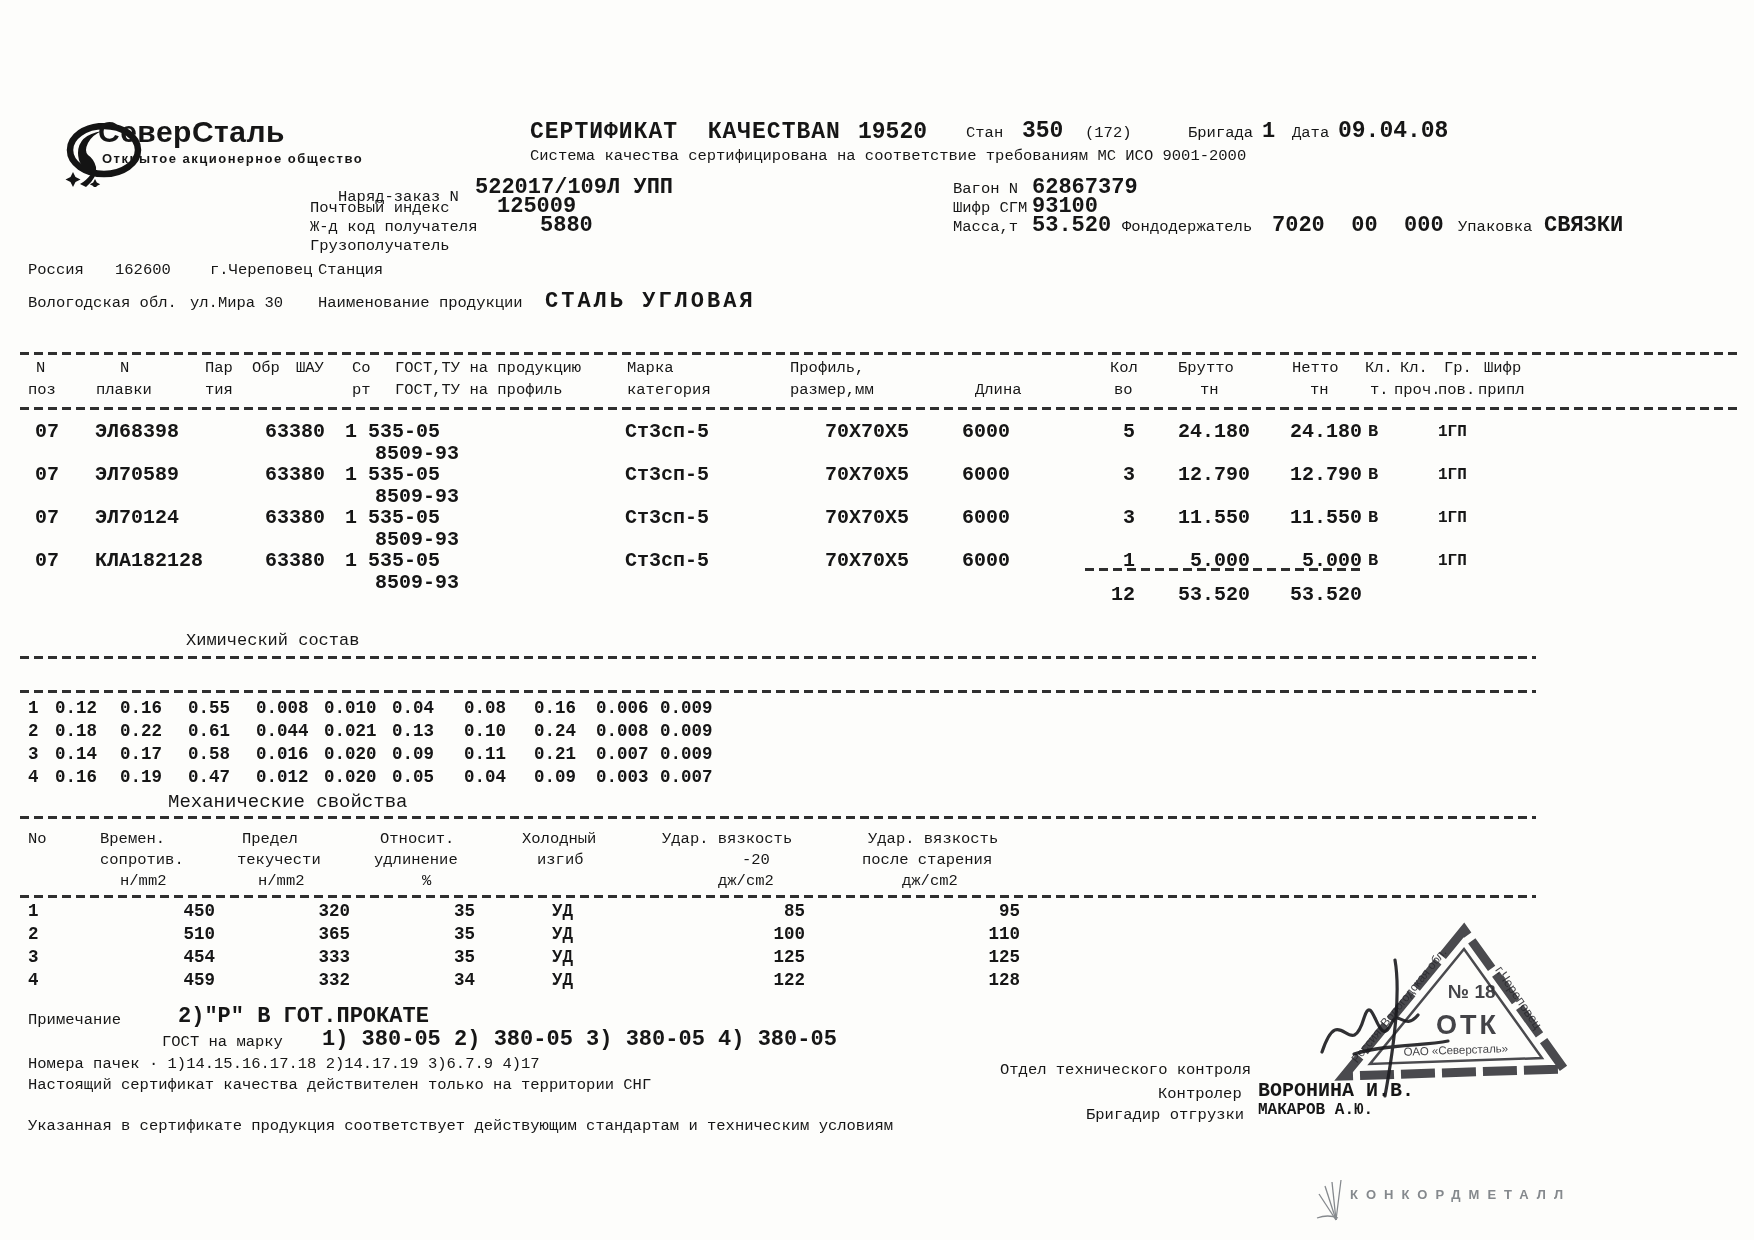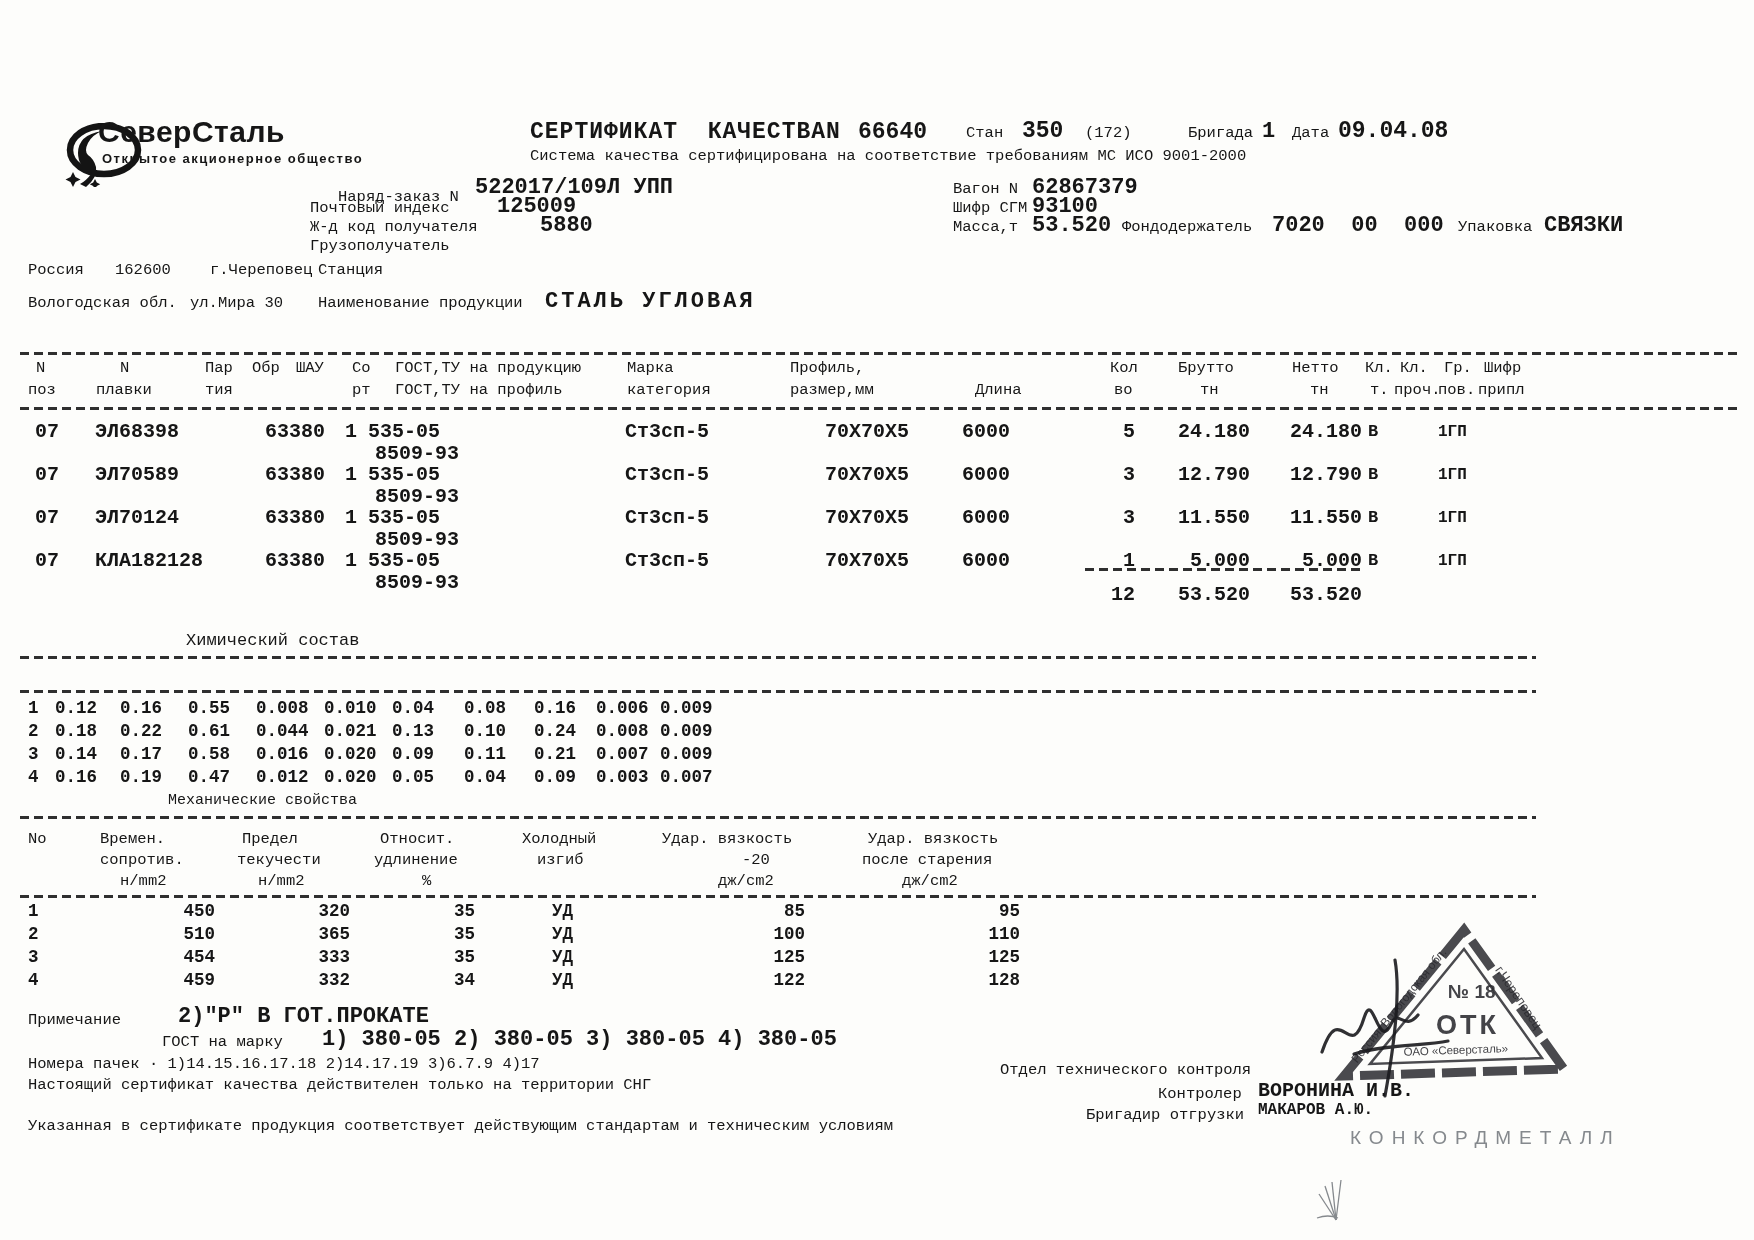--- a/index.html
+++ b/index.html
@@ -78,21 +78,21 @@
       <path d="M38 8 Q14 12 14 30 Q14 44 28 50 Q22 58 16 61 L22 64 Q34 54 32 44 Q30 36 24 32 Q20 28 24 20 Q28 12 38 8 Z" fill="#141414"></path>
       <path d="M9 49 L11.5 54 L16.5 56.5 L11.5 59 L9 64 L6.5 59 L1.5 56.5 L6.5 54 Z" fill="#141414"></path>
       <path d="M31 56 L32.8 59.4 L36.2 61.2 L32.8 63 L31 66.4 L29.2 63 L25.8 61.2 L29.2 59.4 Z" fill="#141414"></path>
     </svg>
   </div>
   <span class="abs brand-name" style="left:98px; top:116px;">СеверСталь</span>
   <span class="abs brand-sub" style="left:102px; top:152px;">Открытое акционерное общество</span>
 
   <span class="abs xl" style="left:530px; top:120px; letter-spacing:1px;">СЕРТИФИКАТ  КАЧЕСТВА</span>
   <span class="abs xl" style="left:826px; top:120px;">N</span>
-  <span class="abs xl" style="left:858px; top:120px;">66640</span>
+  <span class="abs xl" style="left:858px; top:120px;">19520</span>
   <span class="abs sm" style="left:966px; top:125px;">Стан</span>
   <span class="abs xl" style="left:1022px; top:119px;">350</span>
   <span class="abs sm" style="left:1085px; top:125px;">(172)</span>
   <span class="abs sm" style="left:1188px; top:125px;">Бригада</span>
   <span class="abs lg" style="left:1262px; top:120px;">1</span>
   <span class="abs sm" style="left:1292px; top:125px;">Дата</span>
   <span class="abs xl" style="left:1338px; top:119px;">09.04.08</span>
   <span class="abs sm" style="left:530px; top:148px;">Система качества сертифицирована на соответствие требованиям МС ИСО 9001-2000</span>
 
   <span class="abs sm" style="left:310px; top:189px;margin-left:28px;">Наряд-заказ N</span>
@@ -294,21 +294,21 @@
         <span class="chem">0.012</span>
         <span class="chem">0.020</span>
         <span class="chem">0.05</span>
         <span class="chem">0.04</span>
         <span class="chem">0.09</span>
         <span class="chem">0.003</span>
         <span class="chem">0.007</span>
       </div>
   </div>
 
-  <span class="abs" style="left:168px; top:793px; font-size:15px;">Механические свойства</span>
+  <span class="abs" style="left:168px; top:793px; font-size:19px;">Механические свойства</span>
   <div class="dash" style="left:20px; top:816px; width:1516px;"></div>
   <span class="abs sm" style="left:28px; top:831px;">No</span>
   <span class="abs sm" style="left:100px; top:831px;">Времен.</span>
   <span class="abs sm" style="left:100px; top:852px;">сопротив.</span>
   <span class="abs sm" style="left:120px; top:873px;">н/mm2</span>
   <span class="abs sm" style="left:242px; top:831px;">Предел</span>
   <span class="abs sm" style="left:237px; top:852px;">текучести</span>
   <span class="abs sm" style="left:258px; top:873px;">н/mm2</span>
   <span class="abs sm" style="left:380px; top:831px;">Относит.</span>
   <span class="abs sm" style="left:374px; top:852px;">удлинение</span>
@@ -394,15 +394,15 @@
     </g>
   </svg>
 
   <svg class="abs" style="left:1310px; top:1176px;" width="34" height="48" viewBox="0 0 34 48" fill="none" stroke="#85898d" stroke-width="1.3">
     <path d="M26 44 L31 4"></path>
     <path d="M26 44 L9 18"></path>
     <path d="M26 44 L15 10"></path>
     <path d="M26 44 L22 6"></path>
     <path d="M7 42 Q18 38 28 42"></path>
   </svg>
-  <span class="abs gray" style="left:1350px; top:1128px; font-family:'Liberation Sans',sans-serif; font-size:19px; font-weight:400; letter-spacing:8px;">КОНКОРДМЕТАЛЛ</span>
+  <span class="abs gray" style="left:1350px; top:1188px; font-family:'Liberation Sans',sans-serif; font-size:13px; font-weight:700; letter-spacing:8px;">КОНКОРДМЕТАЛЛ</span>
 
 </div>
 
 </body></html>

